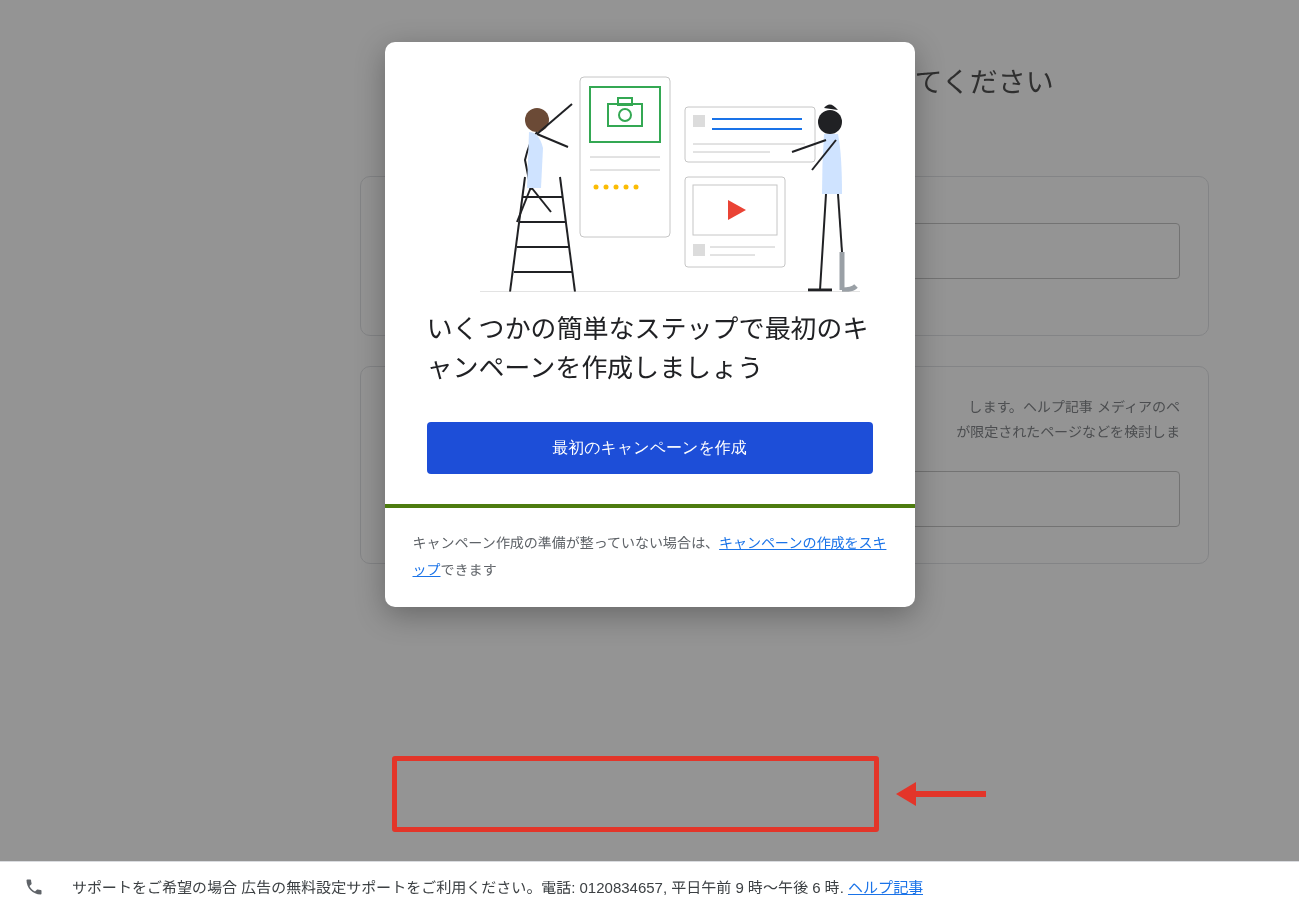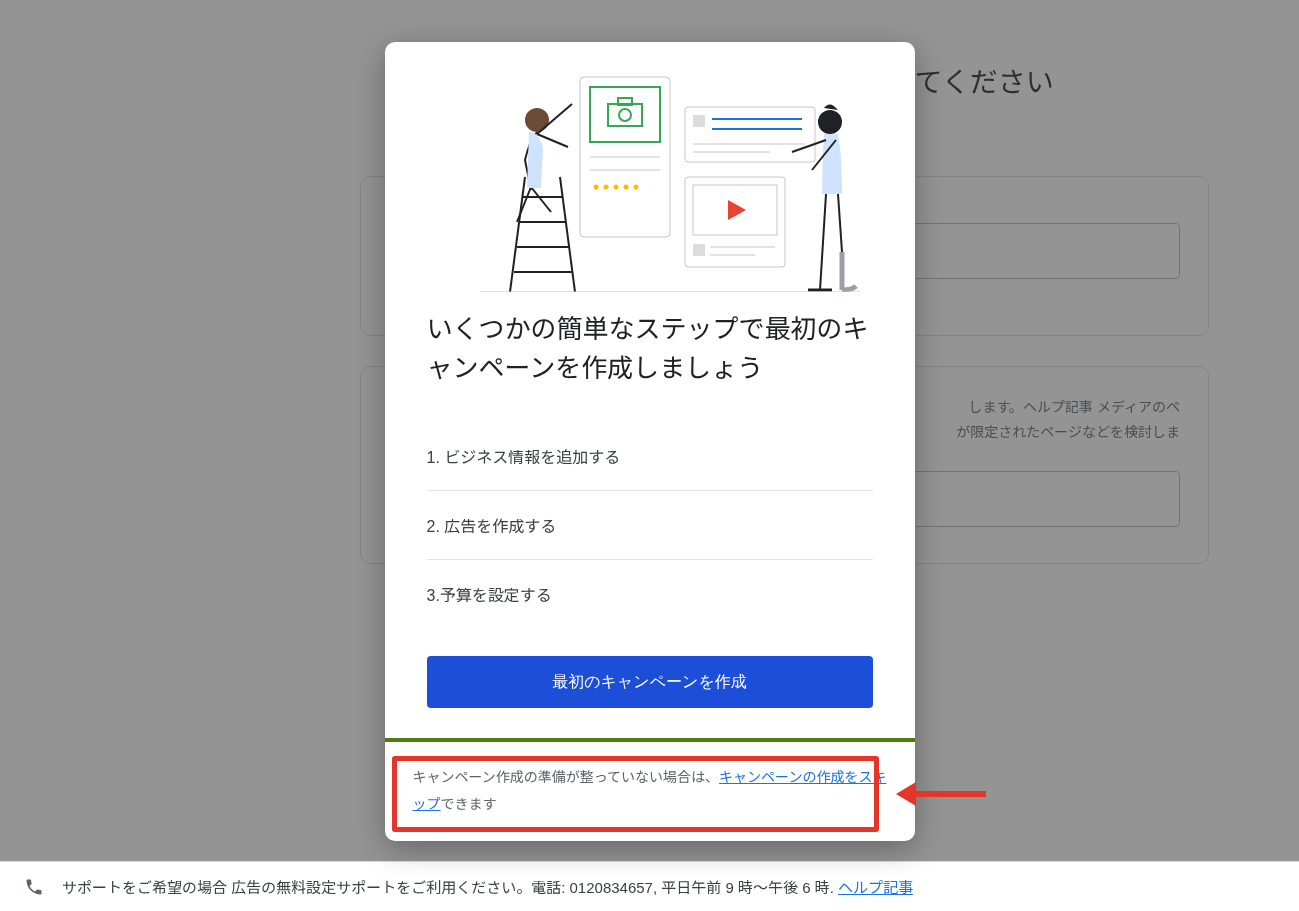--- a/index.html
+++ b/index.html
@@ -15,21 +15,21 @@
     .card { background: #fff; border: 1px solid #dadce0; border-radius: 10px; padding: 28px 28px 36px; margin-bottom: 30px; }
     .card input[type=text] {
       width: 100%; height: 56px; border: 1px solid #b7b7b7; border-radius: 4px;
       font-size: 16px; padding: 0 14px; margin-top: 18px;
     }
     .card-note { color: #5f6368; font-size: 14px; line-height: 1.8; margin-bottom: 8px;}
 
     .footer {
       position: absolute; bottom: 0; left: 0; right: 0; height: 50px;
       background: #fff; border-top: 1px solid #dadce0;
-      display: flex; align-items: center; padding: 0 24px; gap: 18px;
+      display: flex; align-items: center; padding: 0 24px; gap: 28px;
       font-size: 15px; color: #3c4043;
     }
     .footer a { color: #1a73e8; text-decoration: underline; }
     .phone-ico { width: 20px; height: 20px; display:flex; align-items:center; justify-content:center; }
 
     
     .scrim { position: absolute; inset: 0; background: rgba(60,60,60,0.55); }
 
     
     .modal {
@@ -166,25 +166,20 @@
         <line x1="402" y1="200" x2="402" y2="238" stroke="#9aa0a6" stroke-width="5"></line>
         <path d="M402 238 q10 0 14 -4" stroke="#9aa0a6" stroke-width="5" fill="none"></path>
         <line x1="368" y1="238" x2="392" y2="238" stroke="#202124" stroke-width="3"></line>
 
         <line x1="40" y1="240" x2="420" y2="240" stroke="#c6c6c6"></line>
       </svg>
     </div>
 
     <div class="modal-body">
       <h2>いくつかの簡単なステップで最初のキャンペーンを作成しましょう</h2>
-      <ul class="steps">
-        <li>1. ビジネス情報を追加する</li>
-        <li>2. 広告を作成する</li>
-        <li>3.予算を設定する</li>
-      </ul>
       <button class="primary-btn">最初のキャンペーンを作成</button>
     </div>
 
     <div class="modal-footer">
       <span>キャンペーン作成の準備が整っていない場合は、</span><a href="#">キャンペーンの作成をスキップ</a><span>できます</span>
     </div>
   </div>
 
   <div class="annot-box" style="left:392px; top:756px; width:487px; height:76px;"></div>
   <div class="annot-arrow" style="left:896px; top:782px;">

